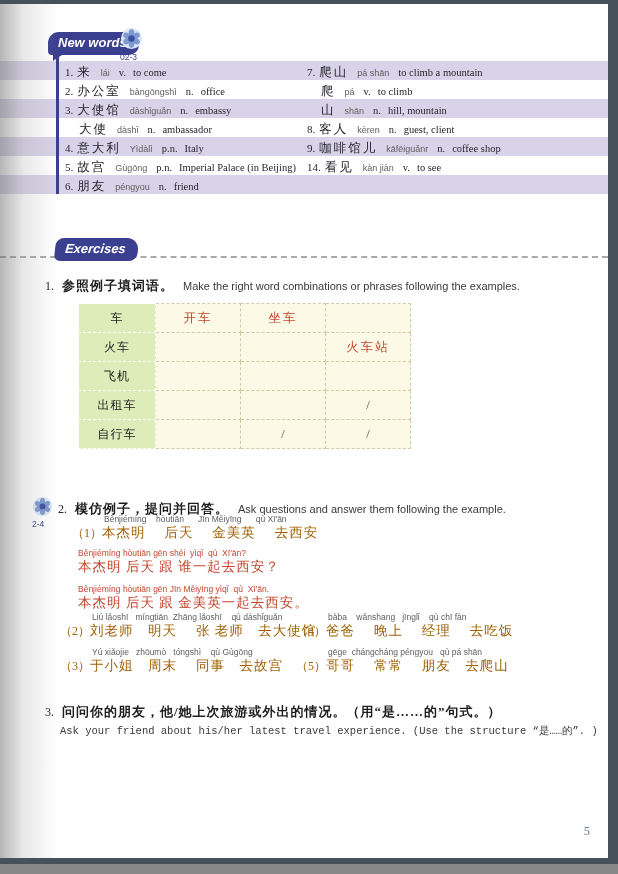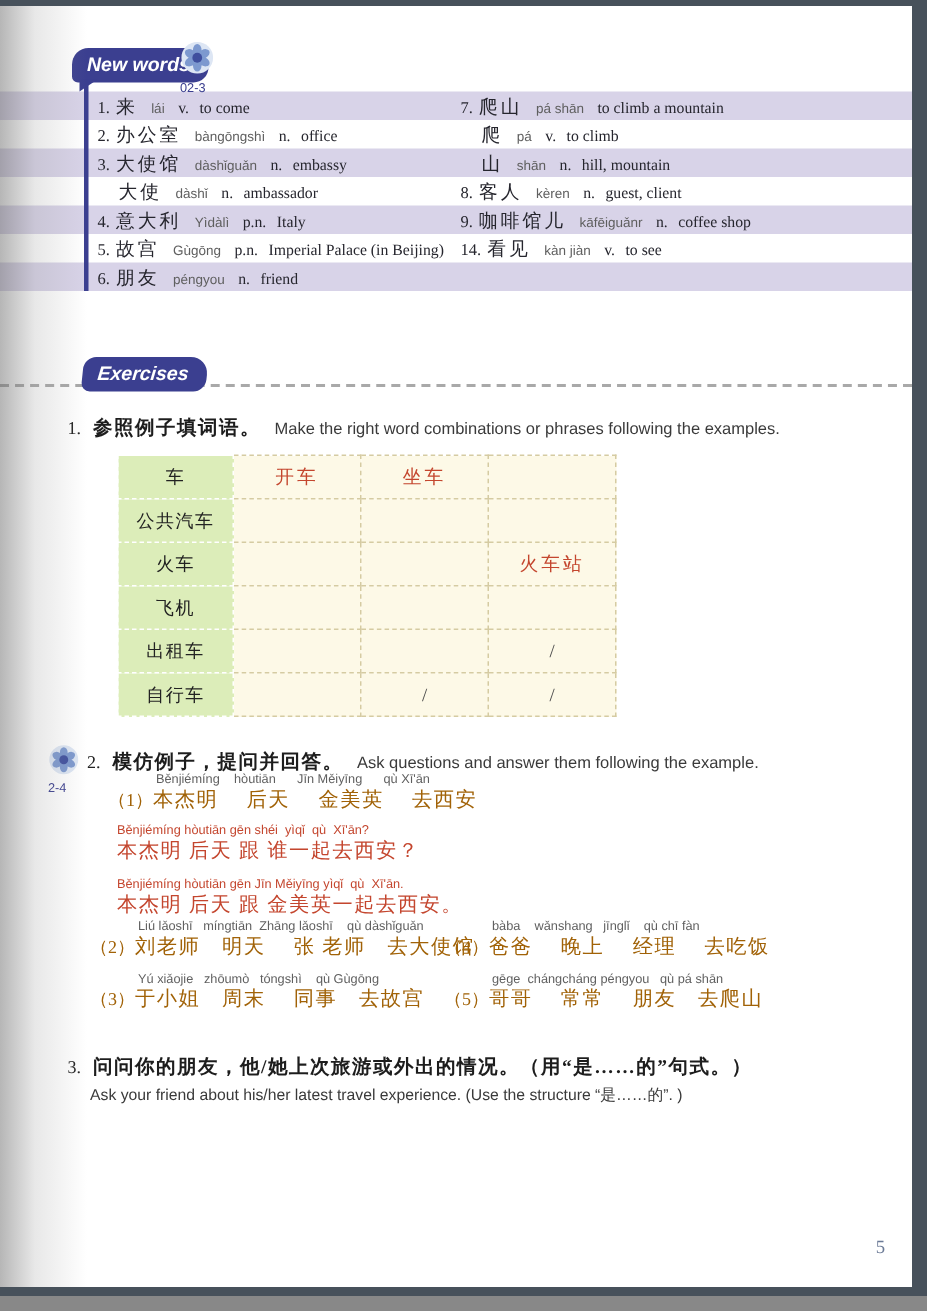--- a/index.html
+++ b/index.html
@@ -52,21 +52,21 @@
   .dashline{position:absolute;left:0;top:256px;width:608px;border-top:2px dashed #a9a9a9;z-index:10}
 
   
   .ex-head{position:absolute;white-space:nowrap;z-index:10}
   .ex-num{font-size:12px;color:#222;margin-right:4px}
   .ex-cn{font-size:13px;font-weight:bold;color:#1d1d1d;letter-spacing:1px;margin-right:5px}
   .ex-en{font-family:Liberation Sans, sans-serif;font-size:11px;color:#3a3a3a}
   #ex1-head{left:45px;top:276px}
   #ex2-head{left:58px;top:499px}
   #ex3-head{left:45px;top:702px}
-  #ex3-head .en-line{font-family:Liberation Sans, sans-serif;font-size:10.5px;color:#3a3a3a;margin-top:3px;margin-left:15px;letter-spacing:0}
+  #ex3-head .en-line{font-family:Liberation Mono, monospace;font-size:10.5px;color:#3a3a3a;margin-top:3px;margin-left:15px;letter-spacing:0}
 
   
   #ex1-table{position:absolute;left:78px;top:303px;border-collapse:collapse;table-layout:fixed;z-index:10}
   #ex1-table td{height:29px;border:1px dashed #d5cba2;text-align:center;vertical-align:middle}
   #ex1-table td.head{width:77px;background:var(--green);border-color:#fff;
     font-family:"Liberation Sans",sans-serif;font-size:12px;color:#222;letter-spacing:1px}
   #ex1-table td.fill{width:85px;background:var(--cream);font-size:12.5px;letter-spacing:2px}
   #ex1-table td.fill.word{color:var(--red)}
   #ex1-table td.fill.slash{color:#4a4a4a;letter-spacing:0}
 
@@ -165,26 +165,20 @@
   </div>
   <table id="ex1-table">
       <tbody>
         <tr>
           <td class="head">车</td>
           <td class="fill word">开车</td>
           <td class="fill word">坐车</td>
           <td class="fill"></td>
         </tr>
         <tr>
-          <td class="head">公共汽车</td>
-          <td class="fill"></td>
-          <td class="fill"></td>
-          <td class="fill"></td>
-        </tr>
-        <tr>
           <td class="head">火车</td>
           <td class="fill"></td>
           <td class="fill"></td>
           <td class="fill word">火车站</td>
         </tr>
         <tr>
           <td class="head">飞机</td>
           <td class="fill"></td>
           <td class="fill"></td>
           <td class="fill"></td>

